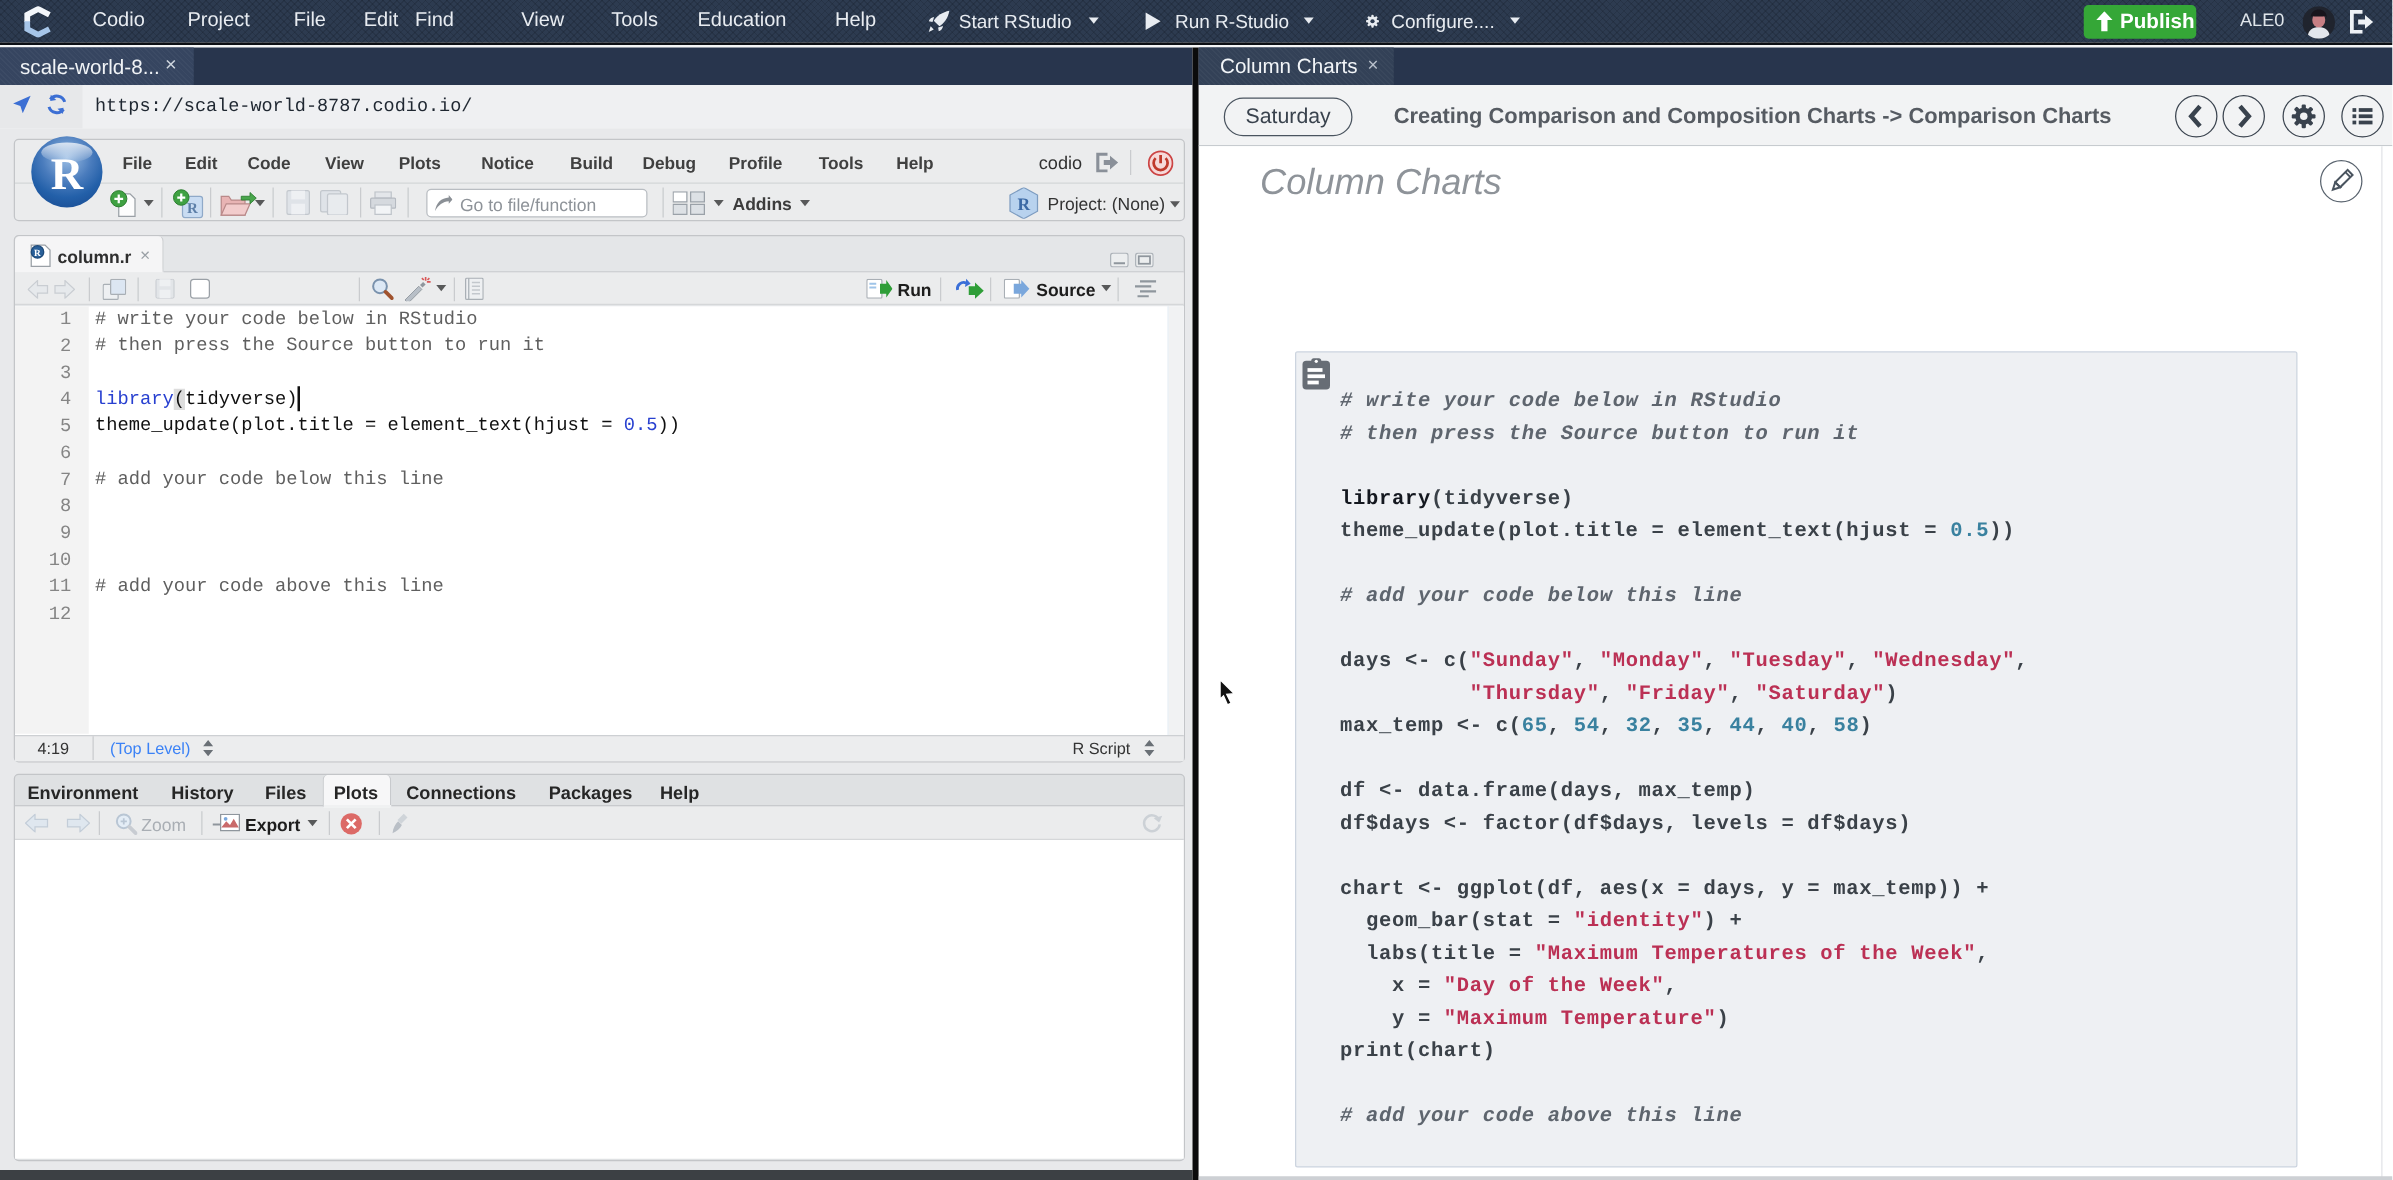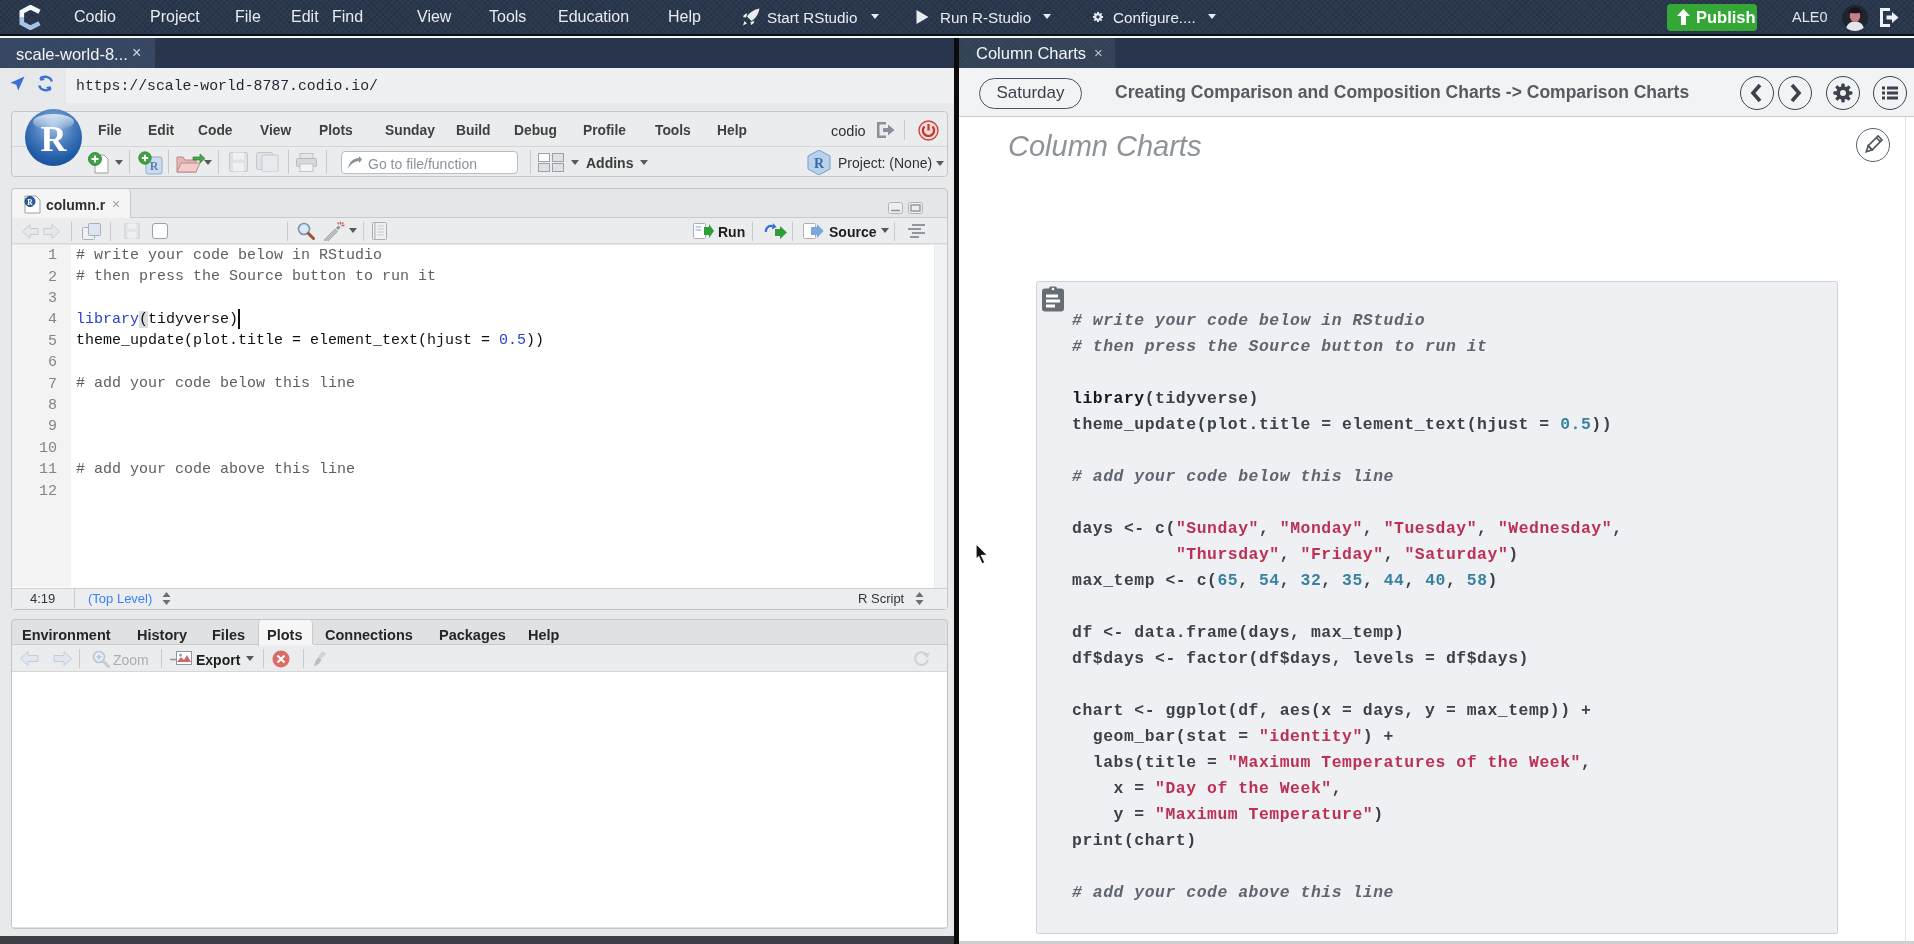--- a/index.html
+++ b/index.html
@@ -161,21 +161,21 @@
     background:radial-gradient(circle at 50% 30%, #9dbfe5 0%, #4a7cbd 40%, #2360a9 65%, #15448a 100%);"></div>
   <div class="abs" style="left:33px; top:114px; width:41px; height:16px; border-radius:50%;
     background:linear-gradient(rgba(255,255,255,.75), rgba(255,255,255,.05));"></div>
   <div class="abs" style="left:25px; top:118px; width:57px; text-align:center; font-family:'Liberation Serif',serif;
     font-size:36px; font-weight:bold; color:#fff;">R</div>
   <div class="abs rsmenu" style="left:98px;">File</div>
   <div class="abs rsmenu" style="left:148px;">Edit</div>
   <div class="abs rsmenu" style="left:198px;">Code</div>
   <div class="abs rsmenu" style="left:260px;">View</div>
   <div class="abs rsmenu" style="left:319px;">Plots</div>
-  <div class="abs rsmenu" style="left:385px;">Sunday</div>
+  <div class="abs rsmenu" style="left:385px;">Notice</div>
   <div class="abs rsmenu" style="left:456px;">Build</div>
   <div class="abs rsmenu" style="left:514px;">Debug</div>
   <div class="abs rsmenu" style="left:583px;">Profile</div>
   <div class="abs rsmenu" style="left:655px;">Tools</div>
   <div class="abs rsmenu" style="left:717px;">Help</div>
   <div class="abs" style="left:831px; top:123px; font-size:14.5px; color:#303030;">codio</div>
   <svg class="abs" style="left:876px; top:122px;" width="20" height="16" viewBox="0 0 20 16">
     <path d="M1 0 L10 0 L10 2.5 L3.5 2.5 L3.5 13.5 L10 13.5 L10 16 L1 16 Z" fill="#8a9099"></path>
     <path d="M12 2.5 L18.5 8 L12 13.5 L12 10 L7 10 L7 6 L12 6 Z" fill="#8a9099"></path>
   </svg>

